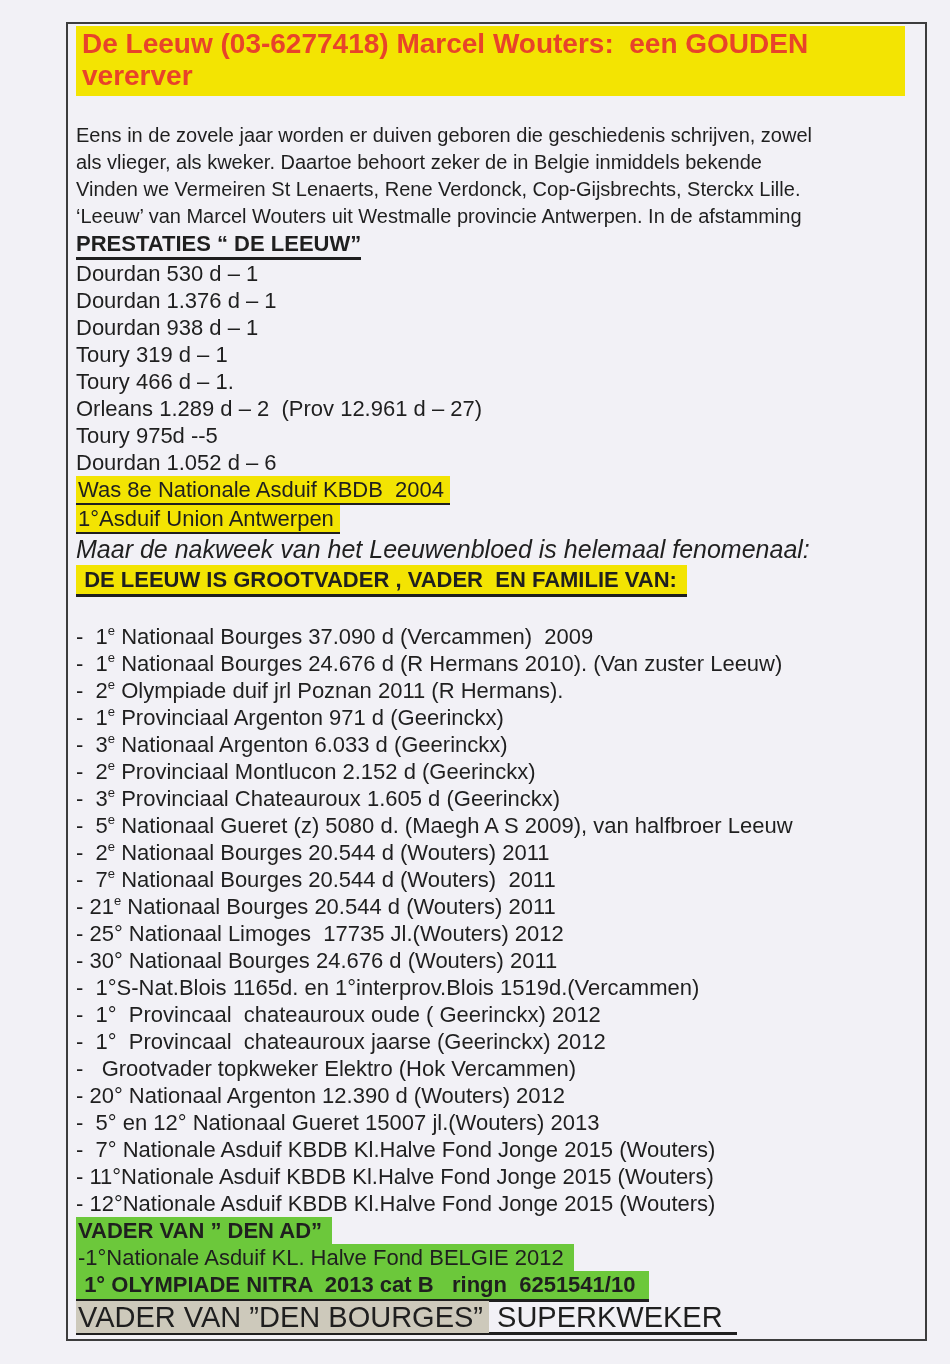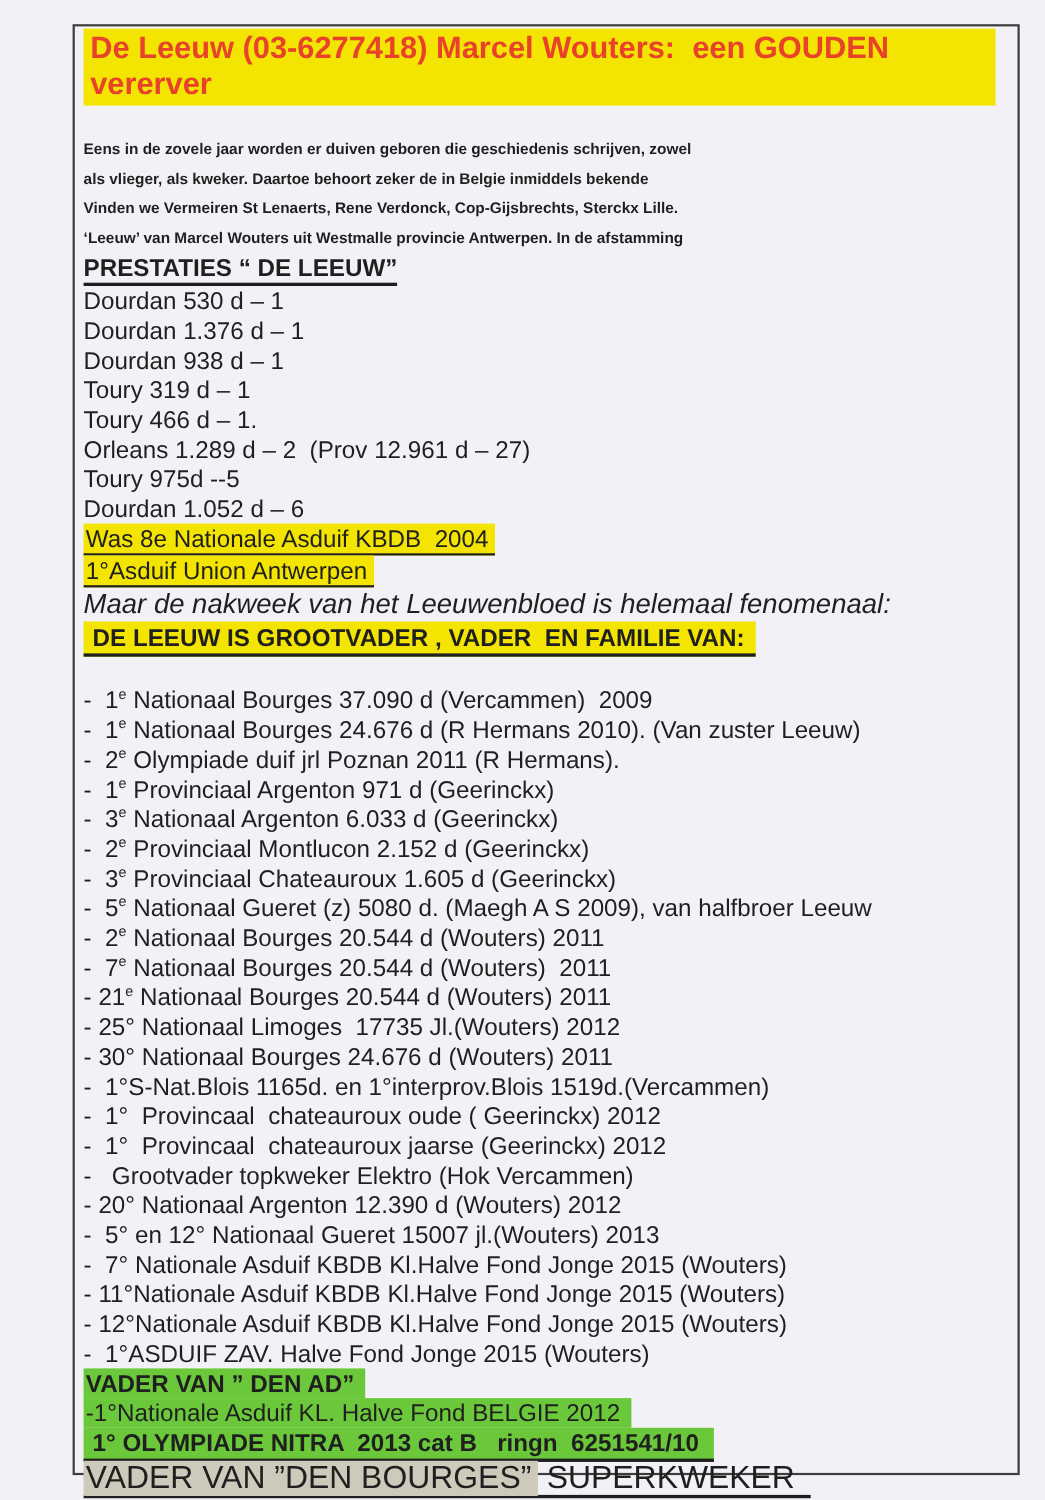--- a/index.html
+++ b/index.html
@@ -15,21 +15,21 @@
   body{margin:0;background:var(--page-bg);font-family:"Liberation Sans","DejaVu Sans",sans-serif;color:var(--text);}
   .page{position:relative;width:950px;height:1364px;background:var(--page-bg);overflow:hidden;}
   .frame{position:absolute;left:22px;top:22px;width:861px;height:1319px;border:2px solid var(--border);padding:0 10px 0 8px;background:var(--page-bg);margin-left:44px;}
   .pre{white-space:pre-wrap;}
 
   .title-line{display:block;margin:2px 10px 0 0;background:var(--yellow-highlight);
     color:var(--title-red);font-weight:bold;font-size:28px;line-height:32px;padding:2px 8px 4px 6px;}
 
   .gap-sm{height:26px;}
   .body-line{font-size:22px;line-height:27px;}
-  .intro-line{font-size:14px;line-height:27px;font-weight:bold;}
+  .intro-line{font-size:20px;line-height:27px;}
 
   .prestaties-header span{display:inline-block;font-weight:bold;border-bottom:3px solid var(--text);padding-bottom:0px;}
 
   .hl-yellow{display:inline-block;background:var(--yellow-highlight);padding:0 6px 0 2px;}
   .u2{border-bottom:2px solid var(--text);}
   .nakweek-line{font-size:25px;line-height:31px;font-style:italic;}
   .grootvader-line{line-height:29px;font-size:22px;}
   .grootvader-line .hl-yellow{font-weight:bold;border-bottom:3px solid var(--text);padding-right:10px;}
 
   .result-line{font-size:22px;line-height:27px;}
@@ -110,21 +110,20 @@
         <div class="result-line pre">- 30° Nationaal Bourges 24.676 d (Wouters) 2011</div>
         <div class="result-line pre">-  1°S-Nat.Blois 1165d. en 1°interprov.Blois 1519d.(Vercammen)</div>
         <div class="result-line pre">-  1°  Provincaal  chateauroux oude ( Geerinckx) 2012</div>
         <div class="result-line pre">-  1°  Provincaal  chateauroux jaarse (Geerinckx) 2012</div>
         <div class="result-line pre">-   Grootvader topkweker Elektro (Hok Vercammen)</div>
         <div class="result-line pre">- 20° Nationaal Argenton 12.390 d (Wouters) 2012</div>
         <div class="result-line pre">-  5° en 12° Nationaal Gueret 15007 jl.(Wouters) 2013</div>
         <div class="result-line pre">-  7° Nationale Asduif KBDB Kl.Halve Fond Jonge 2015 (Wouters)</div>
         <div class="result-line pre">- 11°Nationale Asduif KBDB Kl.Halve Fond Jonge 2015 (Wouters)</div>
         <div class="result-line pre">- 12°Nationale Asduif KBDB Kl.Halve Fond Jonge 2015 (Wouters)</div>
-        <div class="result-line pre">-  1°ASDUIF ZAV. Halve Fond Jonge 2015 (Wouters)</div>
       </div>
 
     <div class="green-line">
       <span class="hl-green bold pre">VADER VAN ” DEN AD”</span>
     </div>
     <div class="green-line">
       <span class="hl-green pre">-1°Nationale Asduif KL. Halve Fond BELGIE 2012</span>
     </div>
     <div class="green-line olympiade-line">
       <span class="hl-green pre"> 1° OLYMPIADE NITRA  2013 cat B   ringn  6251541/10</span>

